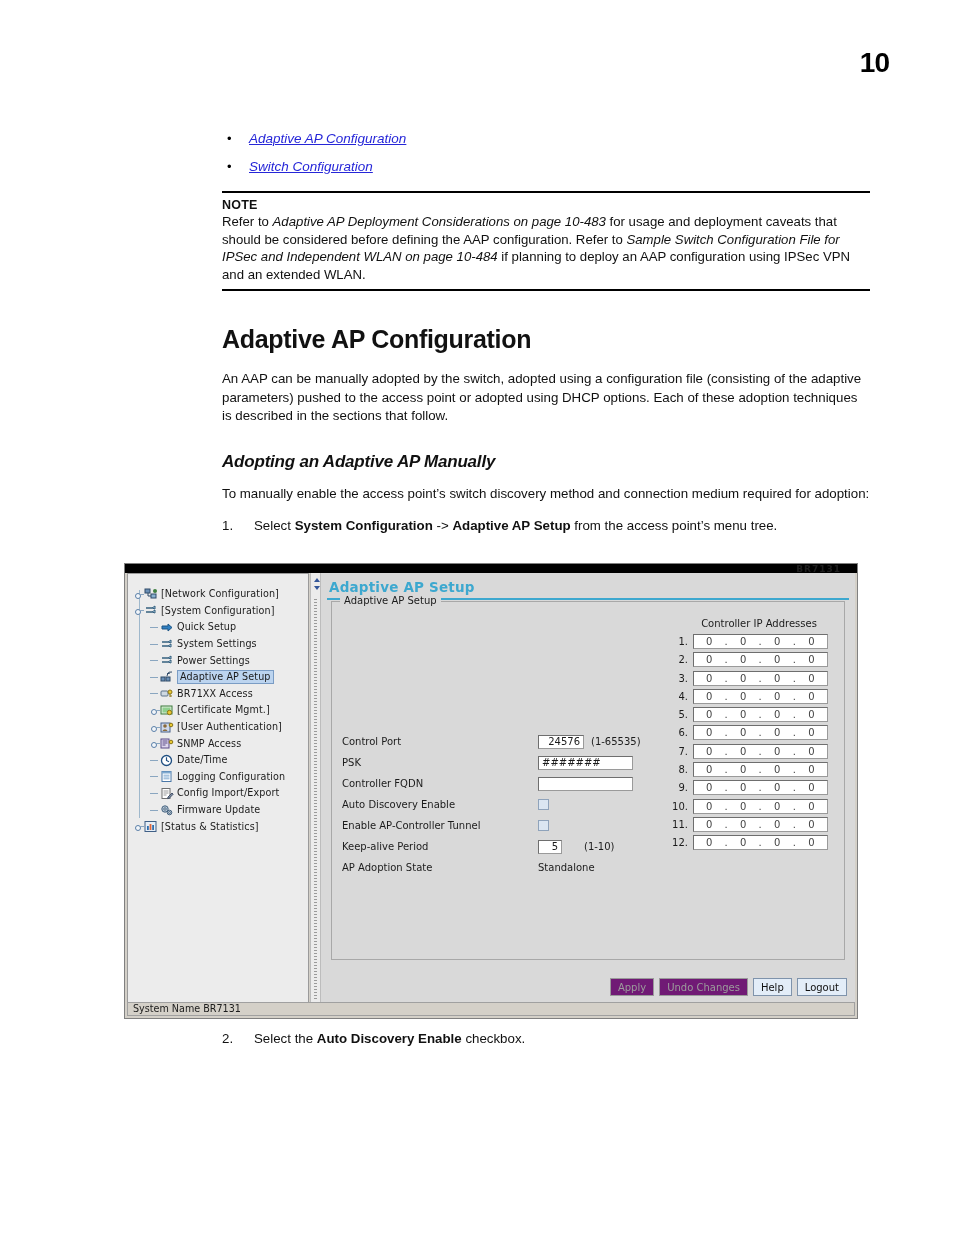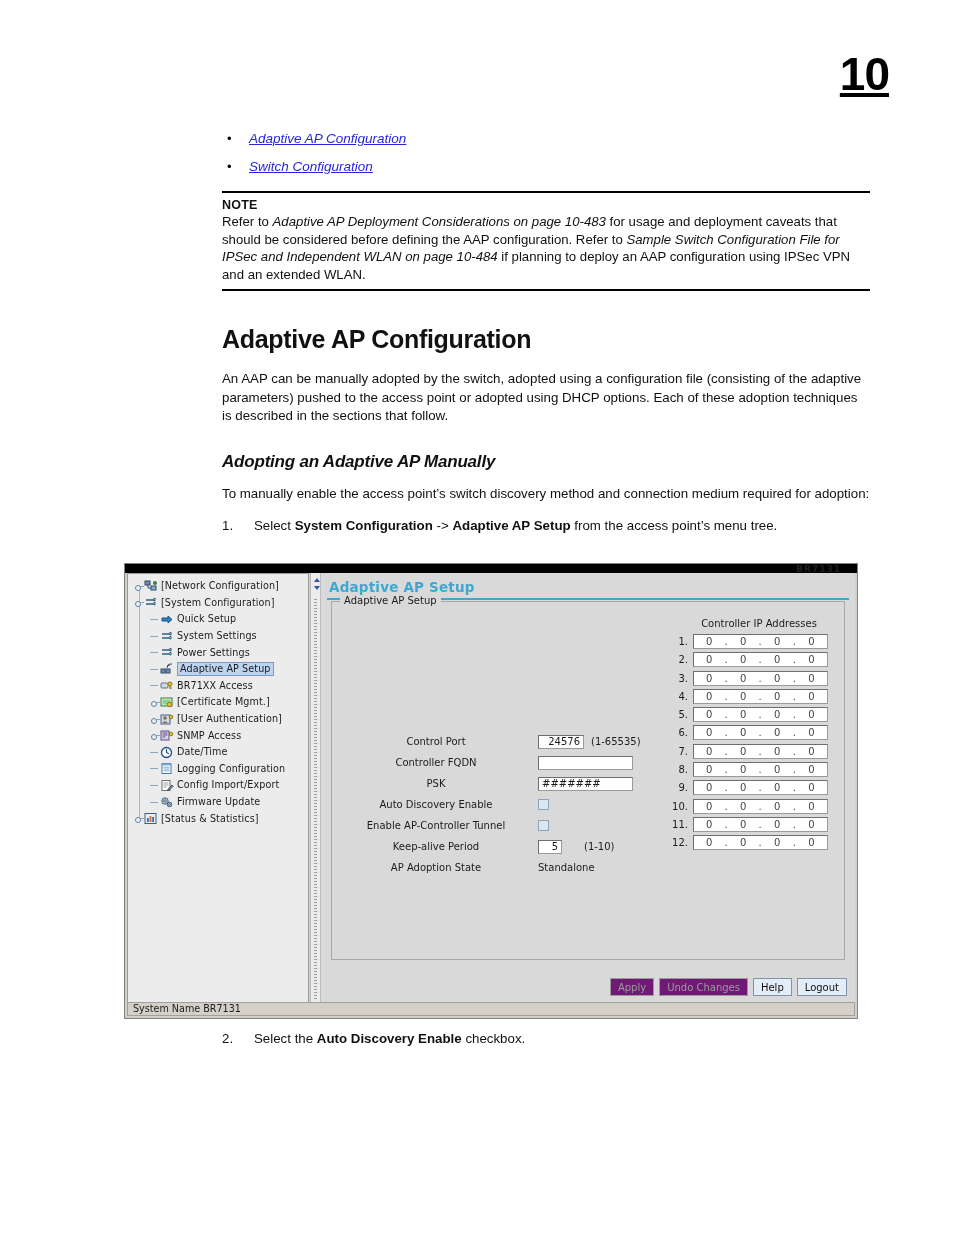--- a/index.html
+++ b/index.html
@@ -14,25 +14,24 @@
     font-family: "Liberation Sans", sans-serif;
     color: #111111;
     overflow: hidden;
   }
 
   
   .page-num {
     position: absolute;
     top: 47px;
     right: 65px;
-    font-size: 46px;
+    font-size: 28px;
     font-weight: bold;
     letter-spacing: -1px;
     color: #000;
-    text-decoration: underline;
   }
 
   
   .doc {
     position: absolute;
     left: 222px;
     top: 130px;
     width: 648px;
   }
 
@@ -152,21 +151,21 @@
     position: absolute;
     left: 2px; top: 9px;
     width: 182px;
     height: 431px;
     background: #ececec;
     border: 1px solid #9a9a9a;
     box-sizing: border-box;
     overflow: hidden;
   }
   .tree-list {
-    padding: 4px 0 0 2px;
+    padding: 12px 0 0 2px;
     position: relative;
   }
   .tree-item {
     display: flex;
     align-items: center;
     height: 16.6px;
     white-space: nowrap;
     position: relative;
     padding-left: 4px;
   }
@@ -307,21 +306,21 @@
     width: 360px;
   }
   .frow {
     display: flex;
     align-items: center;
     height: 19px;
     margin-bottom: 2px;
   }
   .flabel {
     width: 188px;
-    text-align: center;
+    text-align: left;
     padding-right: 8px;
     font-size: 10px;
     color: #1b1b1b;
     white-space: nowrap;
   }
   .finput {
     background: #ffffff;
     border: 1px solid #9a9a9a;
     border-top-color: #6e6e6e;
     border-left-color: #6e6e6e;
@@ -685,27 +684,27 @@
 
       <div class="form-col">
 
         <div class="frow">
           <span class="flabel">Control Port</span>
           <input class="finput w60" type="text" value="24576" style="">
           <span class="fhint">(1-65535)</span>
         </div>
 
         <div class="frow">
+          <span class="flabel">PSK</span>
+          <input class="finput w110 left" type="text" value="#######" style="">
+        </div>
+
+        <div class="frow">
           <span class="flabel">Controller FQDN</span>
           <input class="finput w110 left" type="text" value="" style="">
-        </div>
-
-        <div class="frow">
-          <span class="flabel">PSK</span>
-          <input class="finput w110 left" type="text" value="#######" style="">
         </div>
 
         <div class="frow">
           <span class="flabel">Auto Discovery Enable</span>
           <span class="fcheck"></span>
         </div>
 
         <div class="frow">
           <span class="flabel">Enable AP-Controller Tunnel</span>
           <span class="fcheck"></span>

